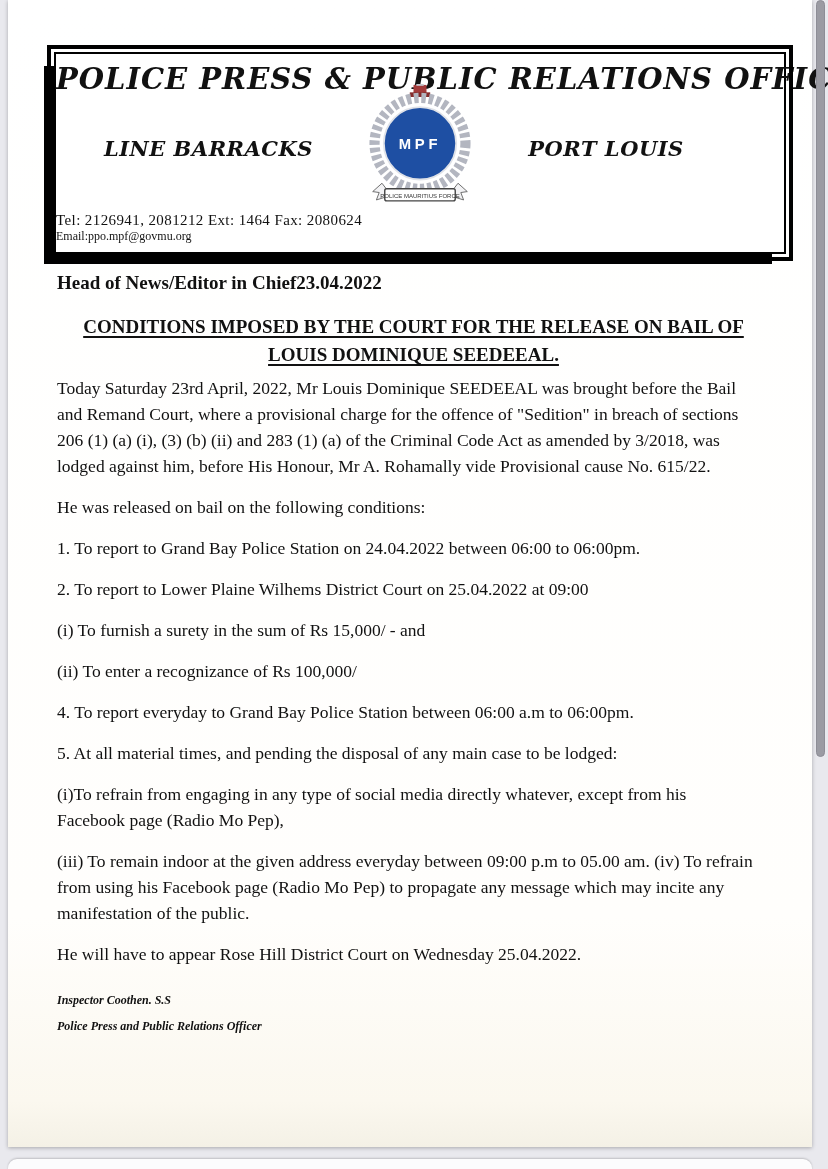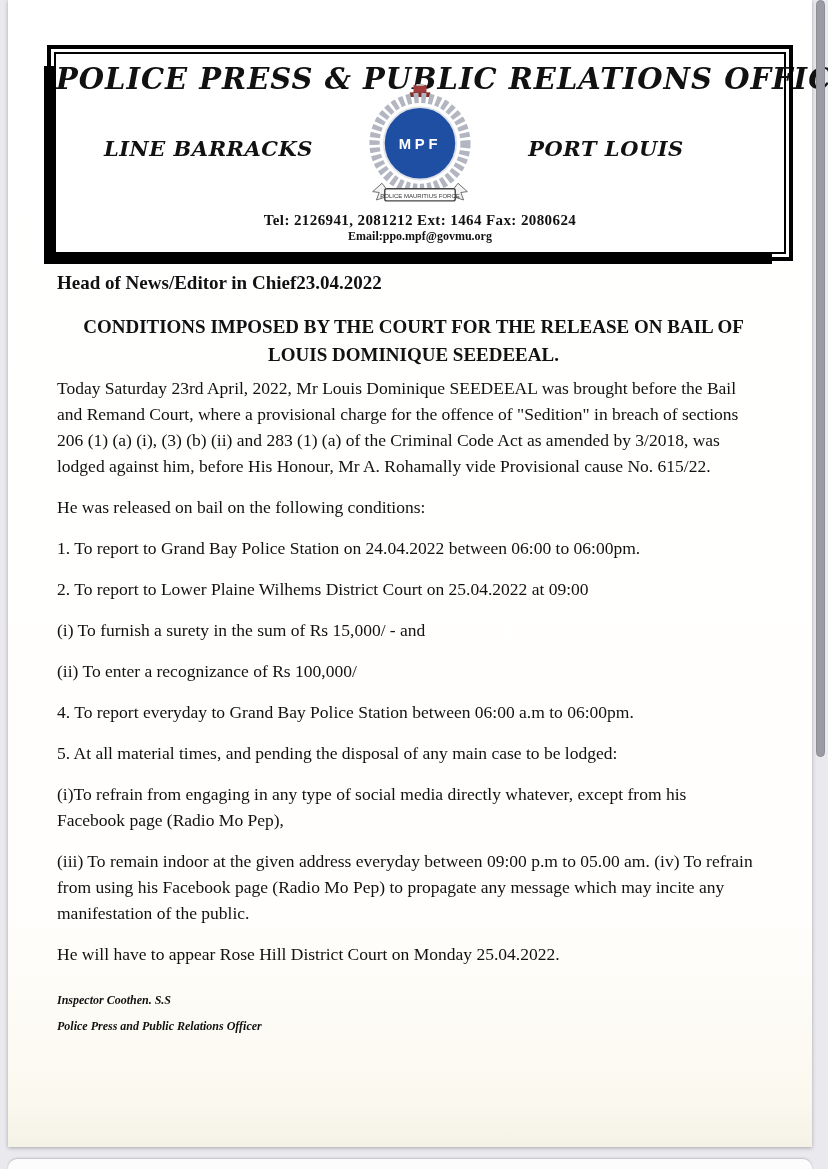--- a/index.html
+++ b/index.html
@@ -60,35 +60,36 @@
   .location{
     font-family:"DejaVu Serif", serif;
     font-style:italic;font-weight:bold;
     font-size:21px;letter-spacing:.5px;
     text-align:center;
     white-space:nowrap;
   }
   .location.left{padding-left:2px;}
   .location.right{padding-right:53px;}
   .logo-wrap{width:122px;display:flex;justify-content:center;}
-  .contact-block{margin-top:auto;text-align:center;padding-bottom:8px;font-weight:bold;}
+  .contact-block{margin-top:auto;padding-bottom:8px;}
   .contact-line{font-size:15px;letter-spacing:.4px;}
   .email-line{font-size:12px;}
   
   .meta-row{
     position:absolute;left:49px;right:42px;top:272px;
     display:flex;justify-content:flex-start;
     font-weight:bold;font-size:19px;
   }
   
   .headline{
     position:absolute;left:49px;right:42px;top:313px;
     text-align:center;font-weight:bold;font-size:19px;line-height:28px;
   }
   .headline .hl{
+    text-decoration:underline;
     text-decoration-thickness:2px;
     text-underline-offset:3px;
   }
   
   .body-text{
     position:absolute;left:49px;right:42px;top:375px;
     font-size:17.5px;line-height:26px;
   }
   .body-text p{margin:0 14px 15px 0;}
   .signature{
@@ -155,21 +156,21 @@
     <p>Today Saturday 23rd April, 2022, Mr Louis Dominique SEEDEEAL was brought before the Bail and Remand Court, where a provisional charge for the offence of "Sedition" in breach of sections 206 (1) (a) (i), (3) (b) (ii) and 283 (1) (a) of the Criminal Code Act as amended by 3/2018, was lodged against him, before His Honour, Mr A. Rohamally vide Provisional cause No. 615/22.</p>
     <p>He was released on bail on the following conditions:</p>
     <p>1. To report to Grand Bay Police Station on 24.04.2022 between 06:00 to 06:00pm.</p>
     <p>2. To report to Lower Plaine Wilhems District Court on 25.04.2022 at 09:00</p>
     <p>(i) To furnish a surety in the sum of Rs 15,000/ - and</p>
     <p>(ii) To enter a recognizance of Rs 100,000/</p>
     <p>4. To report everyday to Grand Bay Police Station between 06:00 a.m to 06:00pm.</p>
     <p>5. At all material times, and pending the disposal of any main case to be lodged:</p>
     <p>(i)To refrain from engaging in any type of social media directly whatever, except from his Facebook page (Radio Mo Pep),</p>
     <p>(iii) To remain indoor at the given address everyday between 09:00 p.m to 05.00 am.  (iv) To refrain from using his Facebook page (Radio Mo Pep) to propagate any message  which may incite any manifestation of the public.</p>
-    <p>He will have to appear Rose Hill District Court on Monday 25.04.2022.</p>
+    <p>He will have to appear Rose Hill District Court on Wednesday 25.04.2022.</p>
 
     <div class="signature">
       <div>Inspector Coothen. S.S</div>
       <div>Police Press and Public Relations Officer</div>
     </div>
   </div>
 
 </div>
 
 <div class="page-next"></div>

